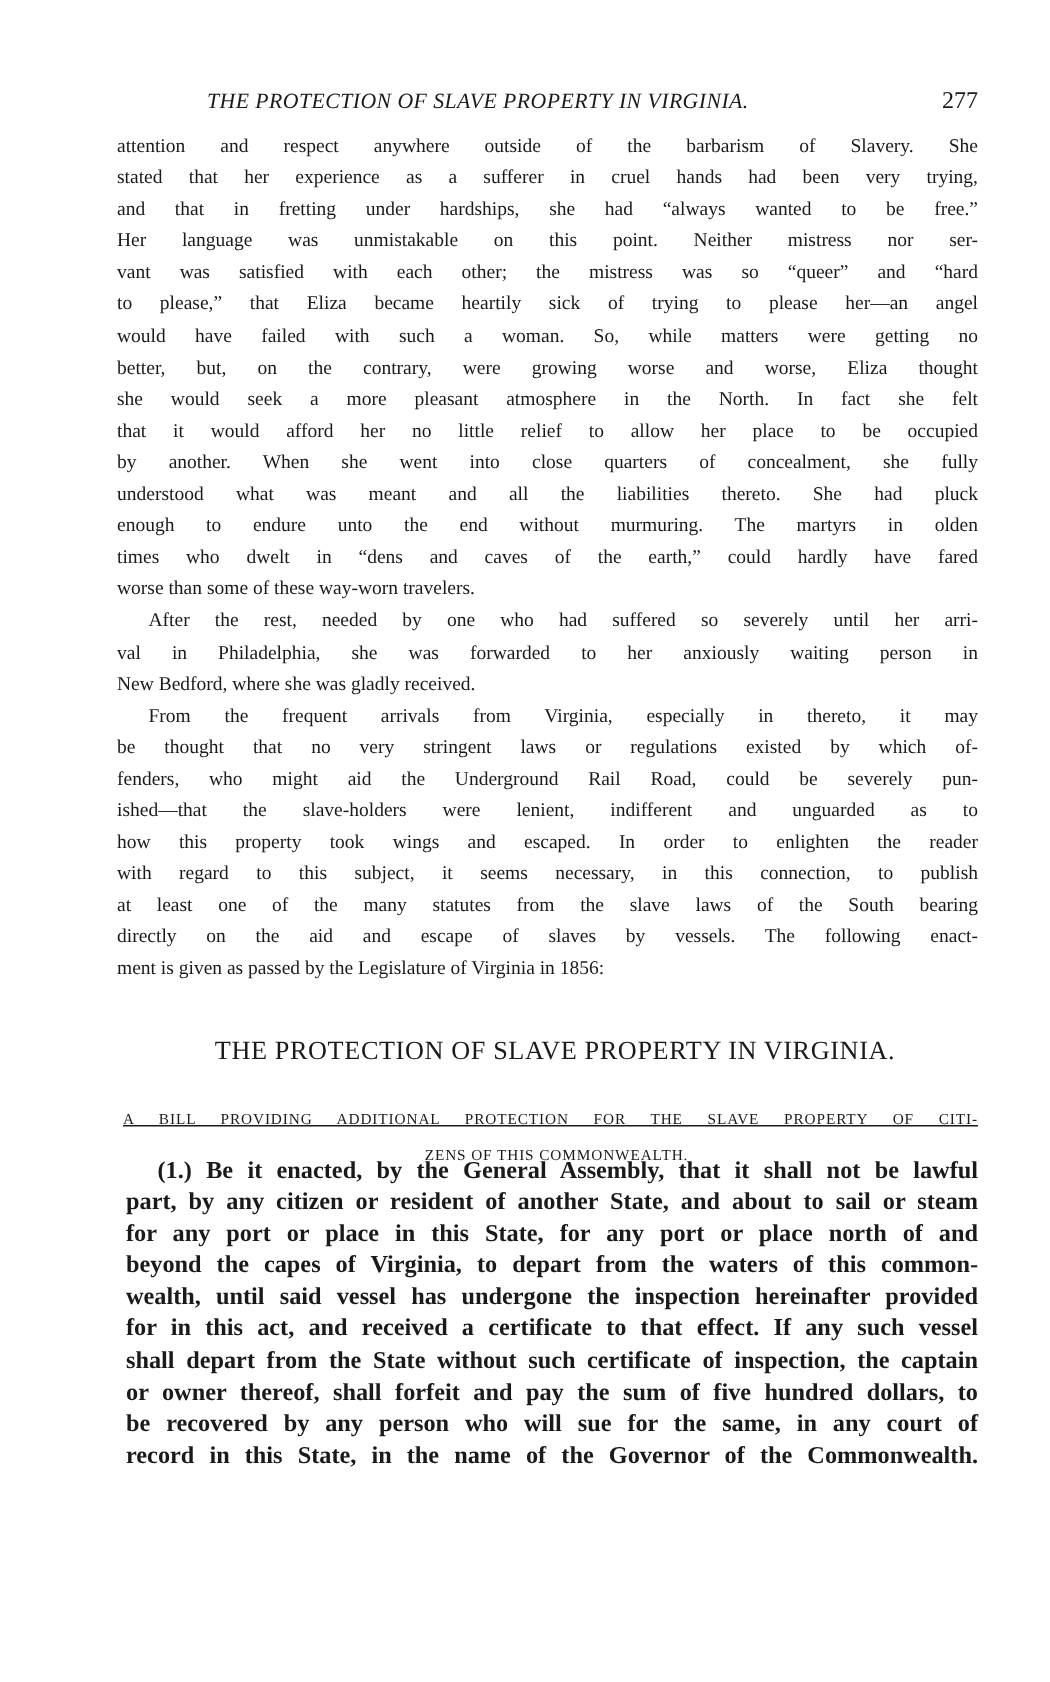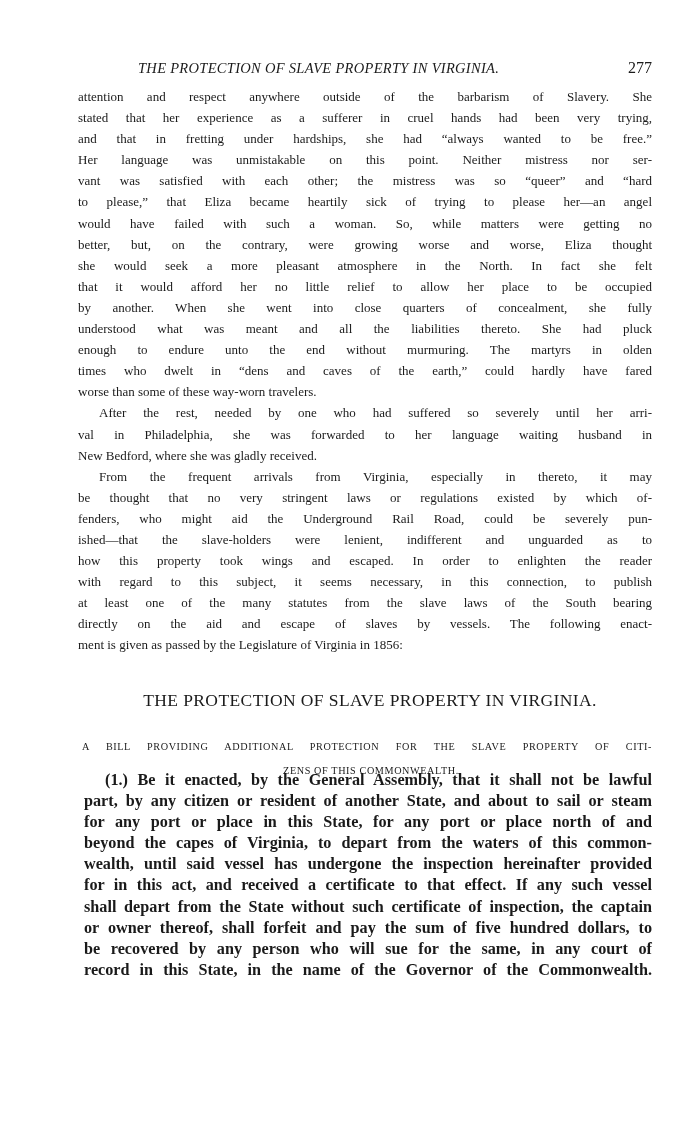--- a/index.html
+++ b/index.html
@@ -11,21 +11,21 @@
   .running-title { position: absolute; left: 60px; top: 0; font-style: italic; letter-spacing: 0.3px; }
   .page-number { position: absolute; right: 0; top: -1px; font-size: 16px; }
   .body { position: absolute; top: 86px; left: 0; width: 574px; font-size: 13px; line-height: 21.1px; }
   .line { display: block; text-align: justify; text-align-last: justify; white-space: nowrap; height: 21.1px; }
   .line.last { text-align-last: left; }
   .line.indent { padding-left: 21px; }
   .section-title { position: absolute; top: 690px; left: 0; width: 574px; text-align: center;
                    font-size: 17.5px; letter-spacing: 0.4px; padding-left: 10px; box-sizing: border-box; }
   .subtitle { position: absolute; top: 735px; left: 4px; width: 570px; font-size: 10.2px;
               letter-spacing: 0.6px; line-height: 24px; }
-  .subtitle .l1 { display: block; text-align: justify; text-align-last: justify; white-space: nowrap; }
+  .subtitle .l1 { display: block; text-align: justify; text-align-last: justify; white-space: nowrap; text-decoration: underline; }
   .subtitle .l2 { display: block; text-align: center; padding-left: 8px; }
   .enact { position: absolute; top: 770px; left: 6px; width: 568px; font-size: 16.2px; line-height: 21.4px; font-weight: bold; }
 </style>
 </head>
 <body>
 
 <div class="page">
   <div class="running-head">
     <span class="running-title">THE PROTECTION OF SLAVE PROPERTY IN VIRGINIA.</span>
     <span class="page-number">277</span>
@@ -41,21 +41,21 @@
     <span class="line">would have failed with such a woman.  So, while matters were getting no</span>
     <span class="line">better, but, on the contrary, were growing worse and worse, Eliza thought</span>
     <span class="line">she would seek a more pleasant atmosphere in the North.  In fact she felt</span>
     <span class="line">that it would afford her no little relief to allow her place to be occupied</span>
     <span class="line">by another.  When she went into close quarters of concealment, she fully</span>
     <span class="line">understood what was meant and all the liabilities thereto.  She had pluck</span>
     <span class="line">enough to endure unto the end without murmuring.  The martyrs in olden</span>
     <span class="line">times who dwelt in “dens and caves of the earth,” could hardly have fared</span>
     <span class="line last">worse than some of these way-worn travelers.</span>
     <span class="line indent">After the rest, needed by one who had suffered so severely until her arri-</span>
-    <span class="line">val in Philadelphia, she was forwarded to her language waiting husband in</span>
+    <span class="line">val in Philadelphia, she was forwarded to her anxiously waiting person in</span>
     <span class="line last">New Bedford, where she was gladly received.</span>
     <span class="line indent">From the frequent arrivals from Virginia, especially in thereto, it may</span>
     <span class="line">be thought that no very stringent laws or regulations existed by which of-</span>
     <span class="line">fenders, who might aid the Underground Rail Road, could be severely pun-</span>
     <span class="line">ished—that the slave-holders were lenient, indifferent and unguarded as to</span>
     <span class="line">how this property took wings and escaped.  In order to enlighten the reader</span>
     <span class="line">with regard to this subject, it seems necessary, in this connection, to publish</span>
     <span class="line">at least one of the many statutes from the slave laws of the South bearing</span>
     <span class="line">directly on the aid and escape of slaves by vessels.  The following enact-</span>
     <span class="line last">ment is given as passed by the Legislature of Virginia in 1856:</span>

